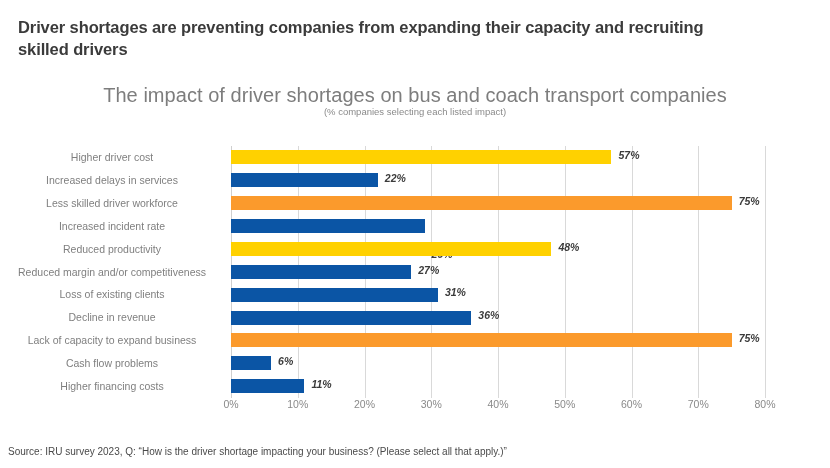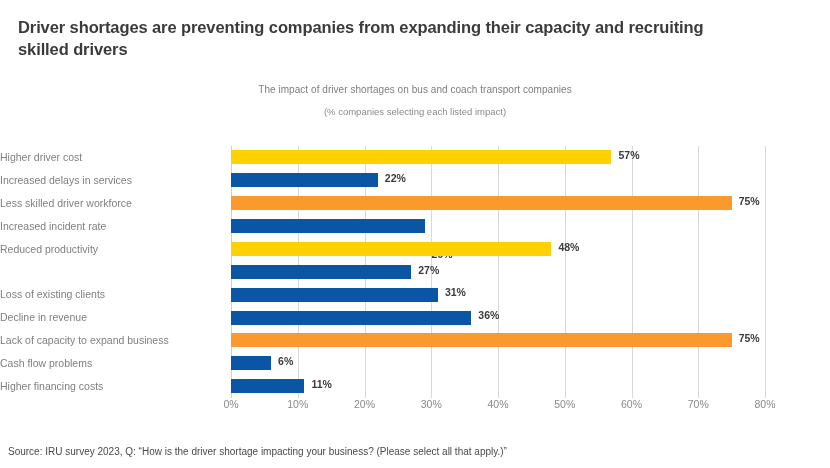--- a/index.html
+++ b/index.html
@@ -32,21 +32,21 @@
     letter-spacing: -0.1px;
   }
 
   
   .chart-title {
     position: absolute;
     left: 0;
     top: 84px;
     width: 830px;
     text-align: center;
-    font-size: 10px;
+    font-size: 20px;
     color: #7d7d7d;
     letter-spacing: 0.05px;
   }
 
   .chart-subtitle {
     position: absolute;
     left: 0;
     top: 106px;
     width: 830px;
     text-align: center;
@@ -96,35 +96,36 @@
     height: 14px;
   }
 
   .bar-value {
     position: absolute;
     top: 3px;
     font-size: 10.5px;
     font-weight: bold;
     color: #3b3b3b;
     white-space: nowrap;
+    font-style: italic;
   }
 
   
   .cat-labels {
     position: absolute;
     left: 0;
     top: 146px;
     width: 224px;
     height: 252px;
   }
   .cat-label {
     position: absolute;
     right: 0;
     width: 224px;
-    text-align: left;
+    text-align: center;
     font-size: 10.5px;
     color: #7f7f7f;
     white-space: nowrap;
     line-height: 22.9px;
     height: 22.9px;
   }
 
   
   .xaxis {
     position: absolute;
@@ -161,20 +162,21 @@
 
   <div class="chart-title">The impact of driver shortages on bus and coach transport companies</div>
   <div class="chart-subtitle">(% companies selecting each listed impact)</div>
 
   <div class="cat-labels">
       <div class="cat-label" style="top: 0px;">Higher driver cost</div>
       <div class="cat-label" style="top: 22.9px;">Increased delays in services</div>
       <div class="cat-label" style="top: 45.8px;">Less skilled driver workforce</div>
       <div class="cat-label" style="top: 68.7px;">Increased incident rate</div>
       <div class="cat-label" style="top: 91.6px;">Reduced productivity</div>
+      <div class="cat-label" style="top: 114.5px;">Reduced margin and/or competitiveness</div>
       <div class="cat-label" style="top: 137.4px;">Loss of existing clients</div>
       <div class="cat-label" style="top: 160.3px;">Decline in revenue</div>
       <div class="cat-label" style="top: 183.2px;">Lack of capacity to expand business</div>
       <div class="cat-label" style="top: 229px;">Higher financing costs</div>
       <div class="cat-label" style="top: 206.1px;">Cash flow problems</div>
     </div>
 
   <div class="plot">
     <div class="gridlines">
         <div class="gridline axis0" style="left: 0px;"></div>

